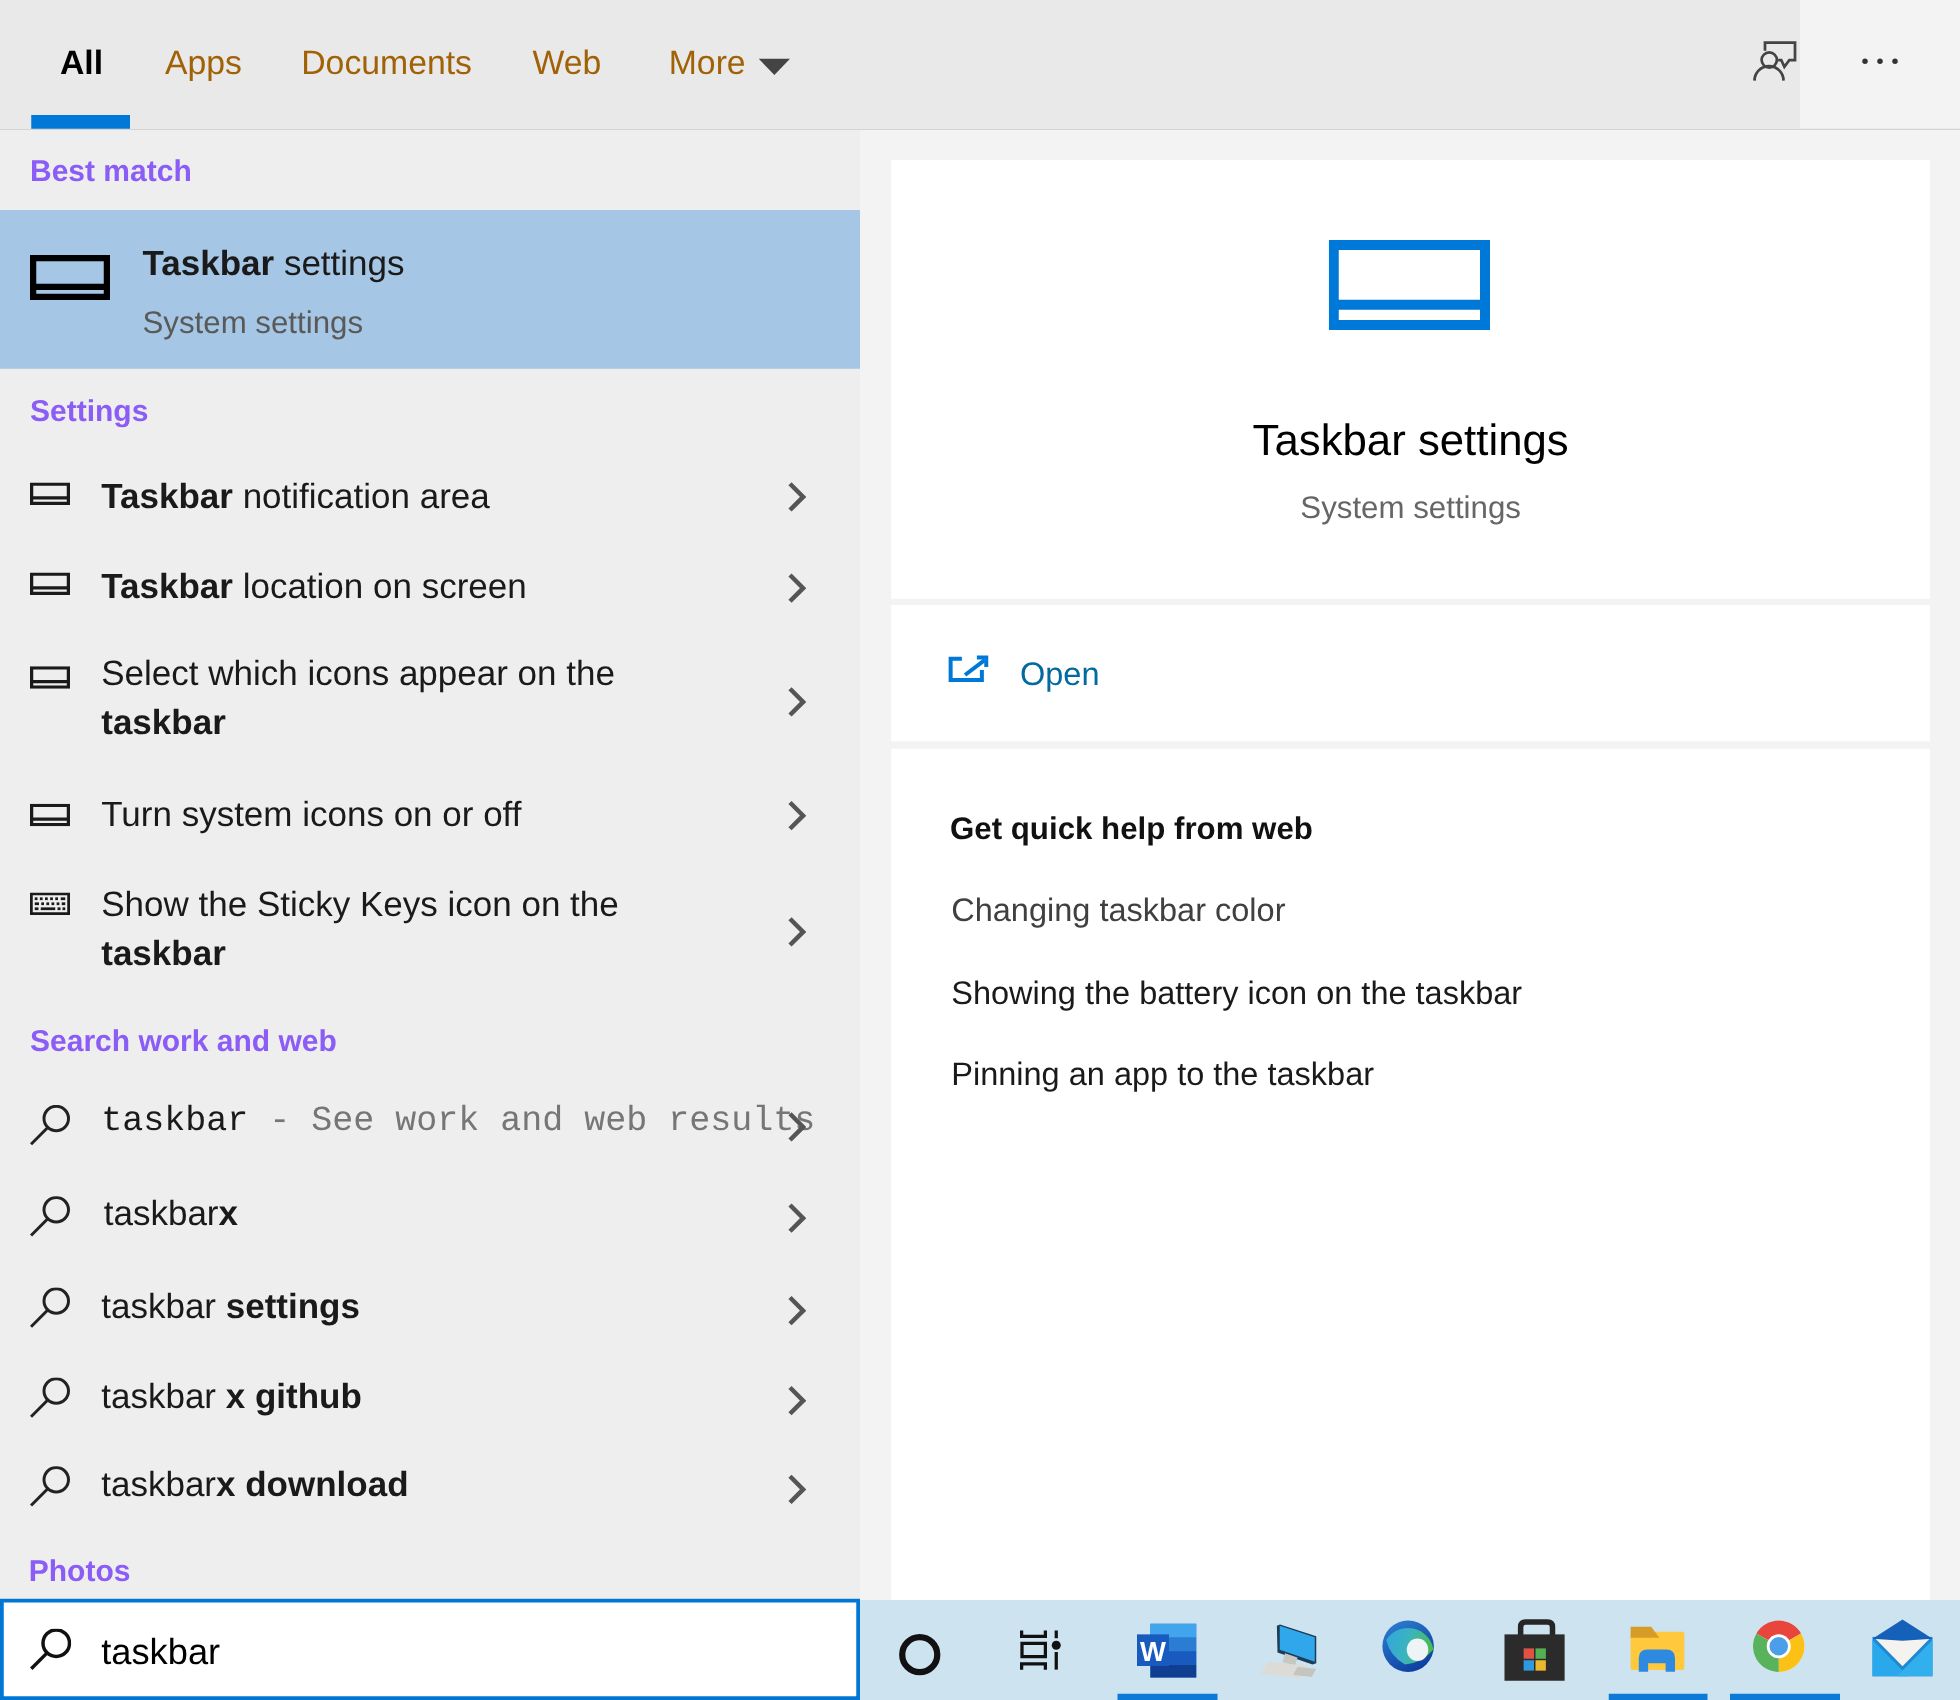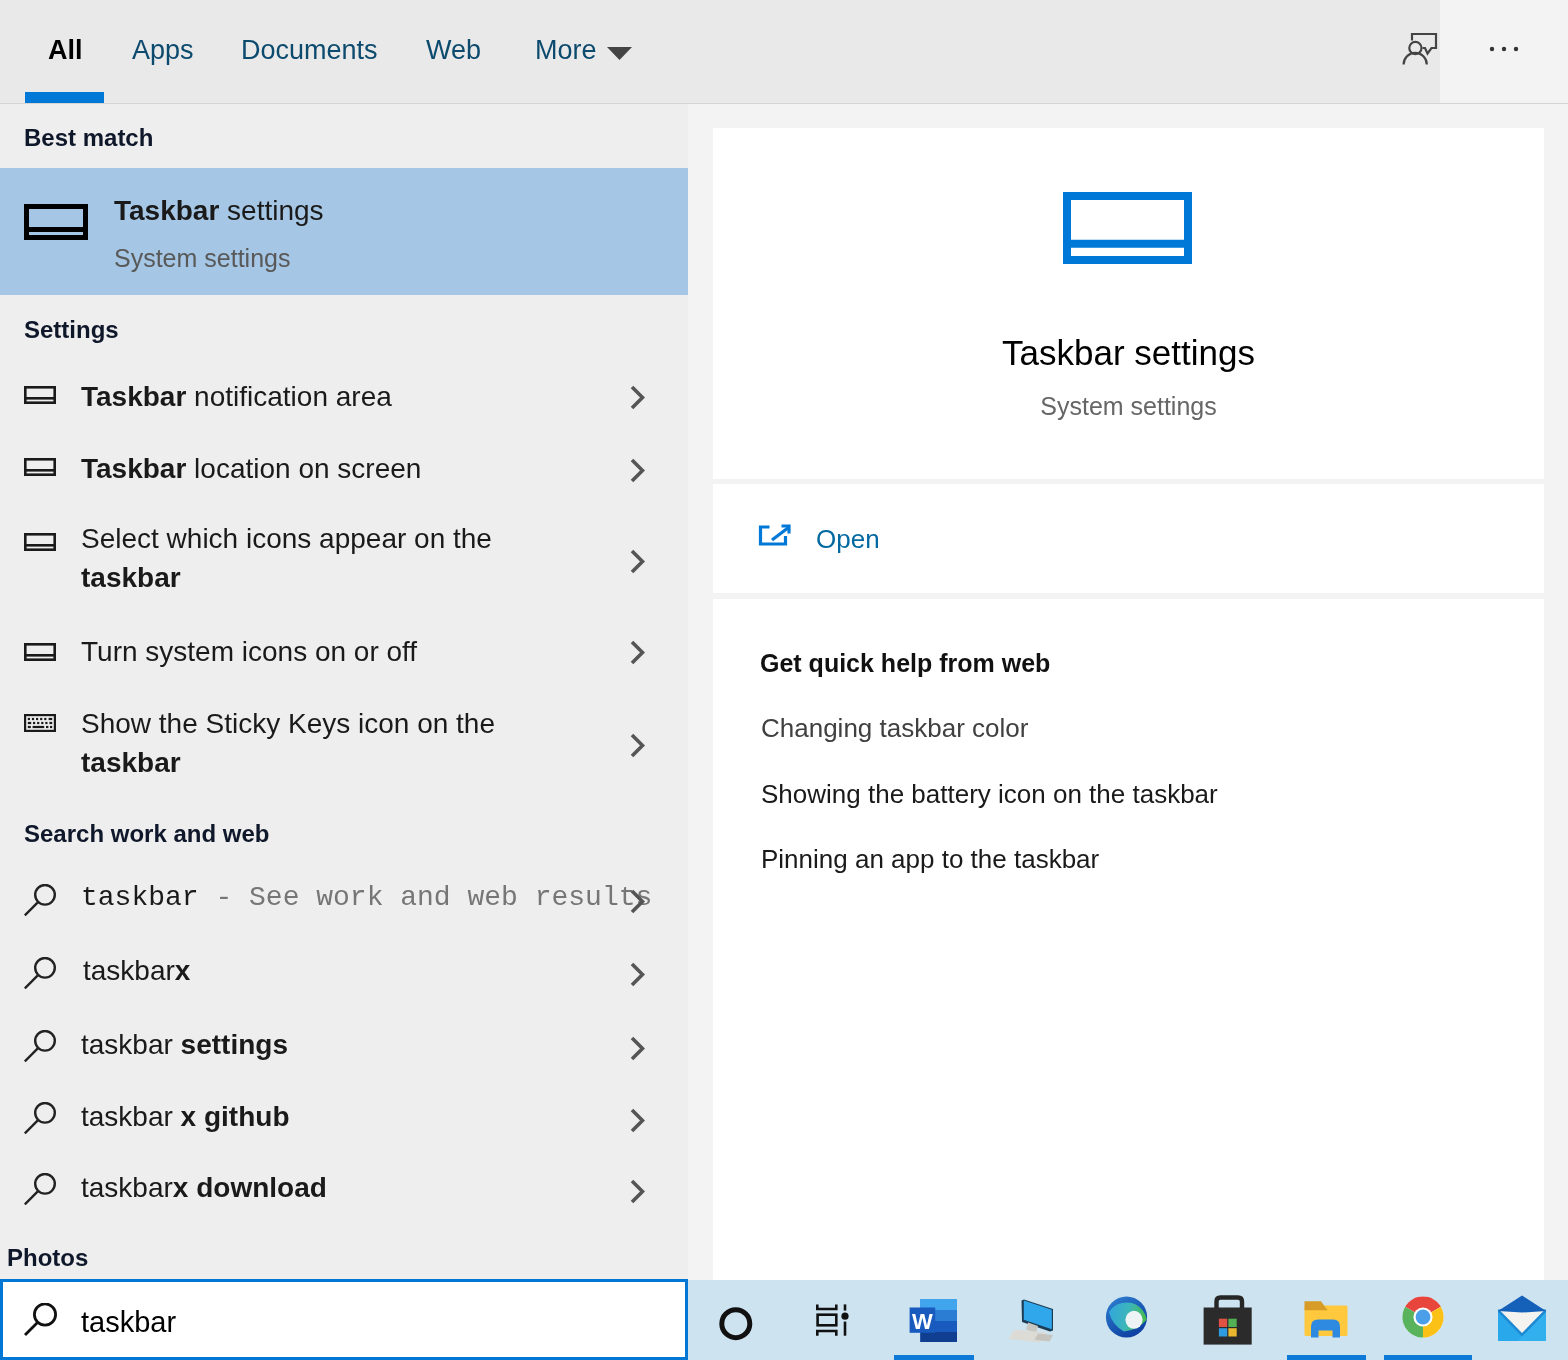--- a/index.html
+++ b/index.html
@@ -1,25 +1,25 @@
 <!DOCTYPE html>
 <html><head>
 <meta charset="utf-8">
 <style>
 *{margin:0;padding:0;box-sizing:border-box}
 html,body{width:1568px;height:1360px;overflow:hidden;font-family:"Liberation Sans",sans-serif;background:#f3f3f3}
 .abs{position:absolute}
 .b{font-weight:bold}
 #topbar{position:absolute;left:0;top:0;width:1440px;height:103px;background:#e9e9e9}
-.tab{position:absolute;top:37px;font-size:27px;line-height:27px;color:#0c4a6e}
+.tab{position:absolute;top:37px;font-size:27px;line-height:27px;color:#a16207}
 #leftpanel{position:absolute;left:0;top:104px;width:688px;height:1176px;background:#eeeeee}
 #rightpanel{position:absolute;left:688px;top:104px;width:880px;height:1176px;background:#f3f3f3}
 .card{position:absolute;background:#fff}
 #taskbar{position:absolute;left:688px;top:1280px;width:880px;height:80px;background:#cde3f0}
-.hdr{position:absolute;font-weight:bold;font-size:24px;line-height:24px;color:#0f172a}
+.hdr{position:absolute;font-weight:bold;font-size:24px;line-height:24px;color:#8b5cf6}
 .itxt{position:absolute;font-size:28px;line-height:28px;color:#1a1a1a;white-space:nowrap}
 .two{line-height:39px}
 .chev{position:absolute}
 </style>
 </head>
 <body>
 
 <div class="abs" style="left:0;top:103px;width:1568px;height:1px;background:#d4d4d4"></div>
 <div id="topbar">
   <div class="tab b" style="left:48px;color:#000;">All</div>
@@ -120,21 +120,21 @@
 <div class="itxt two" style="left:81px;top:704px;">Show the Sticky Keys icon on the<br><span class="b">taskbar</span></div>
 
 <div class="hdr" style="left:24px;top:822px;">Search work and web</div>
 
 <div class="itxt" style="left:81px;top:884px;font-family:Liberation Mono, monospace;">taskbar<span style="color:#767676"> - See work and web results</span></div>
 <div class="itxt" style="left:83px;top:957px;">taskbar<span class="b">x</span></div>
 <div class="itxt" style="left:81px;top:1031px;">taskbar <span class="b">settings</span></div>
 <div class="itxt" style="left:81px;top:1103px;">taskbar <span class="b">x github</span></div>
 <div class="itxt" style="left:81px;top:1174px;">taskbar<span class="b">x download</span></div>
 
-<div class="hdr" style="left:7px;top:1246px;">Photos</div>
+<div class="hdr" style="left:23px;top:1246px;">Photos</div>
 
 <svg class="chev" style="left:630px;top:385px" width="15" height="25" viewBox="0 0 15 25">
     <path d="M2,2 L12.5,12.5 L2,23" fill="none" stroke="#555" stroke-width="3.6"></path>
   </svg>
 <svg class="chev" style="left:630px;top:458px" width="15" height="25" viewBox="0 0 15 25">
     <path d="M2,2 L12.5,12.5 L2,23" fill="none" stroke="#555" stroke-width="3.6"></path>
   </svg>
 <svg class="chev" style="left:630px;top:549px" width="15" height="25" viewBox="0 0 15 25">
     <path d="M2,2 L12.5,12.5 L2,23" fill="none" stroke="#555" stroke-width="3.6"></path>
   </svg>

